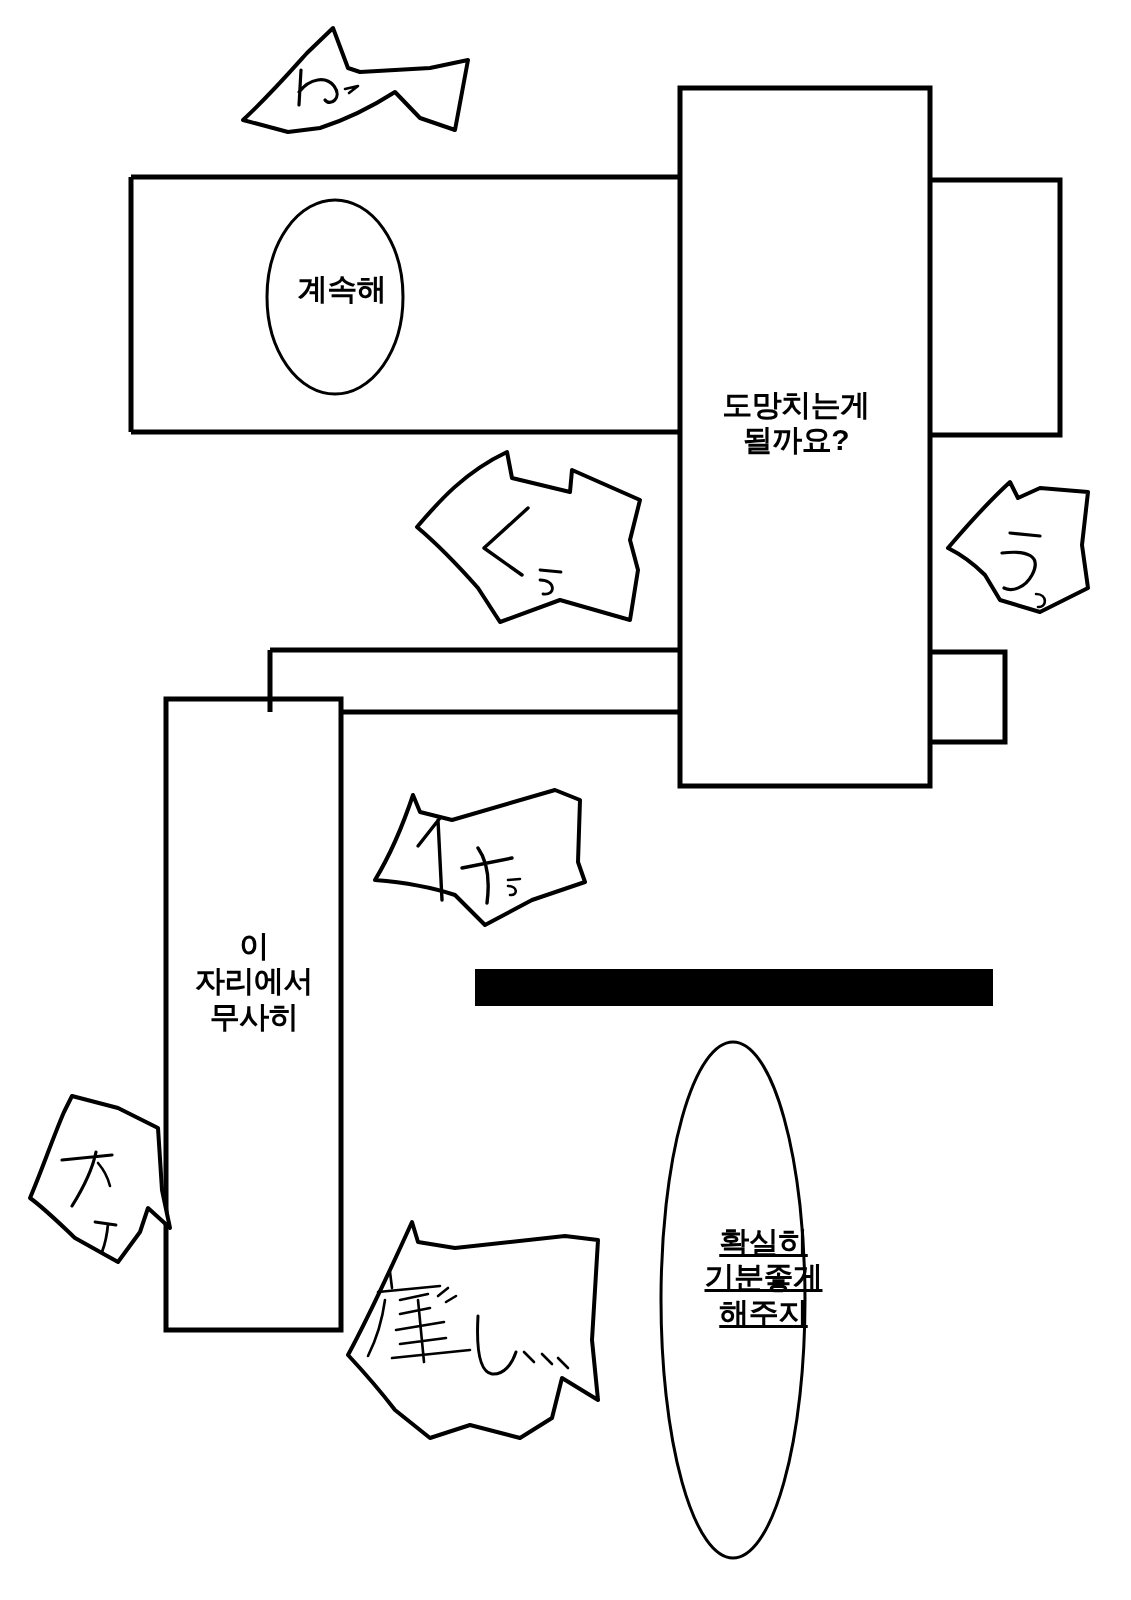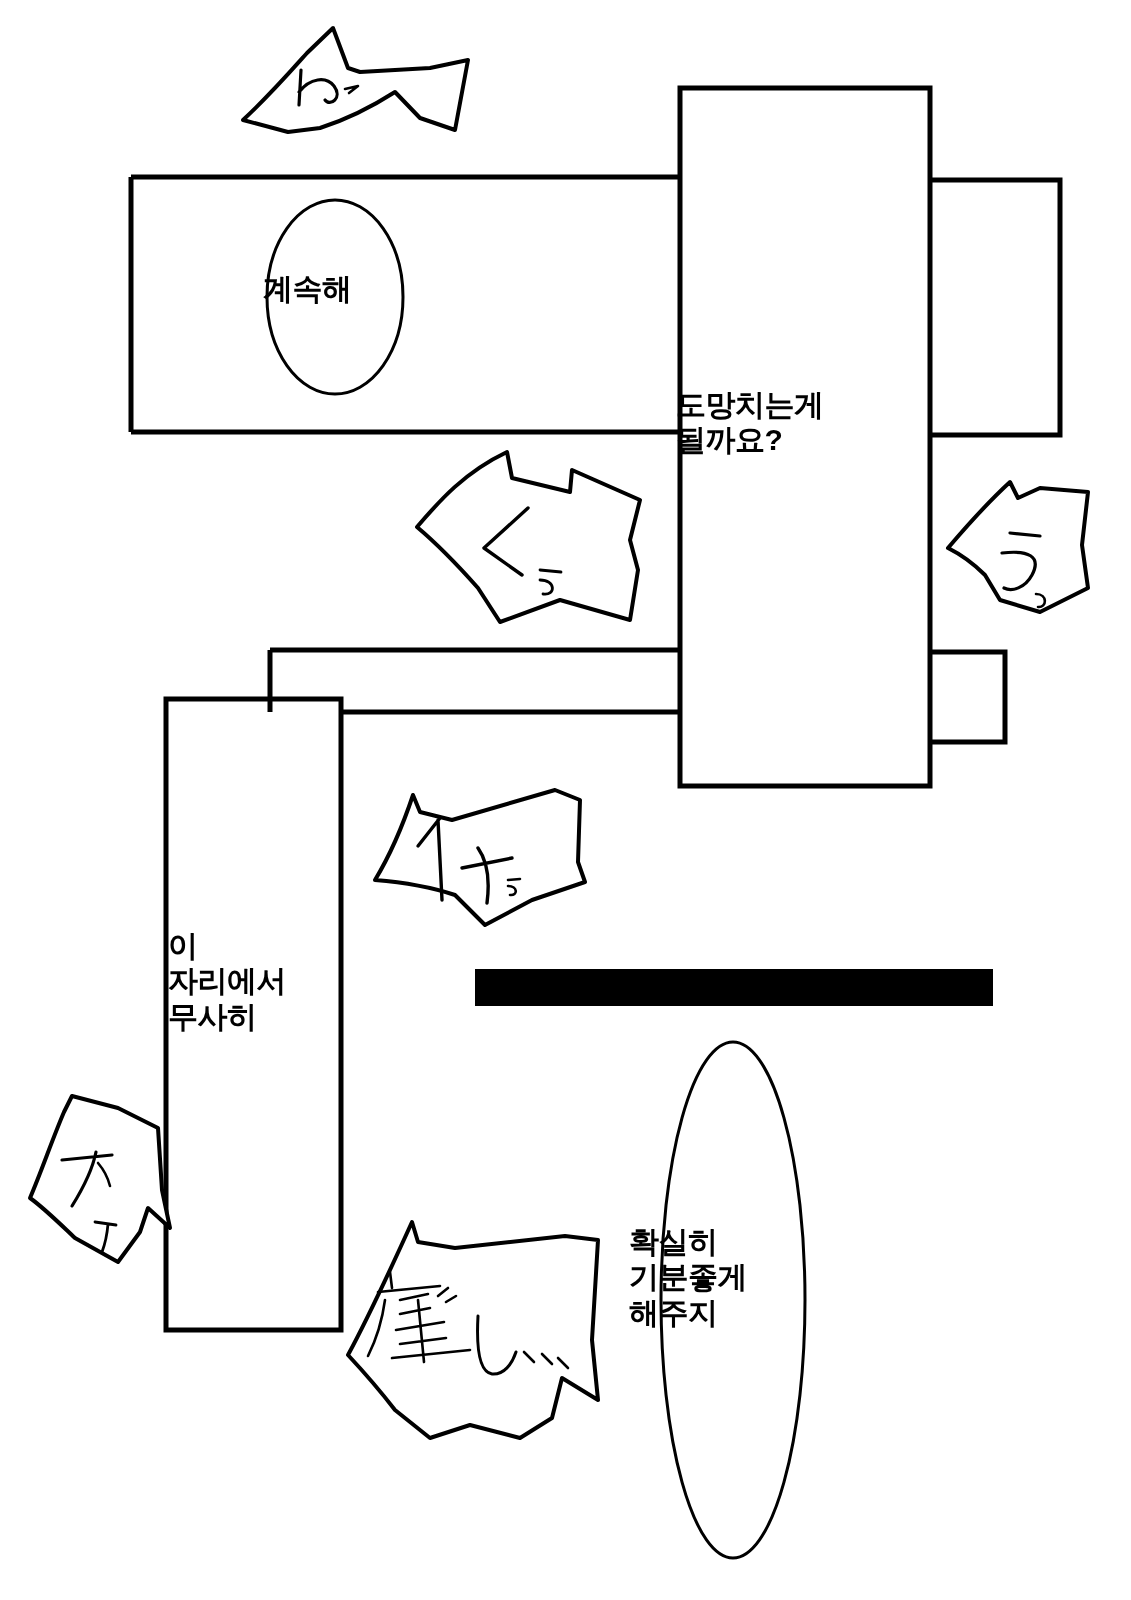--- a/index.html
+++ b/index.html
@@ -19,21 +19,21 @@
   }
   #art {
     position: absolute;
     left: 0;
     top: 0;
     width: 1131px;
     height: 1600px;
   }
   .bubble-text {
     position: absolute;
-    text-align: left;
+    text-align: center;
     color: #000000;
     font-weight: bold;
     line-height: 1.18;
     white-space: pre-line;
     letter-spacing: -0.5px;
     pointer-events: none;
   }
   #txt-keep-going {
     left: 263px;
     top: 271px;
@@ -47,24 +47,25 @@
     font-size: 30px;
     margin-top: 16px;
   }
   #txt-safely {
     left: 168px;
     top: 928px;
     width: 172px;
     font-size: 30px;
   }
   #txt-feelgood {
-    left: 629px;
+    left: 676px;
     top: 1224px;
     width: 175px;
     font-size: 30px;
+    text-decoration: underline;
   }
 </style>
 </head>
 <body>
 
 <div id="page">
 
   <svg id="art" viewBox="0 0 1131 1600" xmlns="http://www.w3.org/2000/svg">
 
     <rect x="0" y="0" width="1131" height="1600" fill="#ffffff"></rect>

